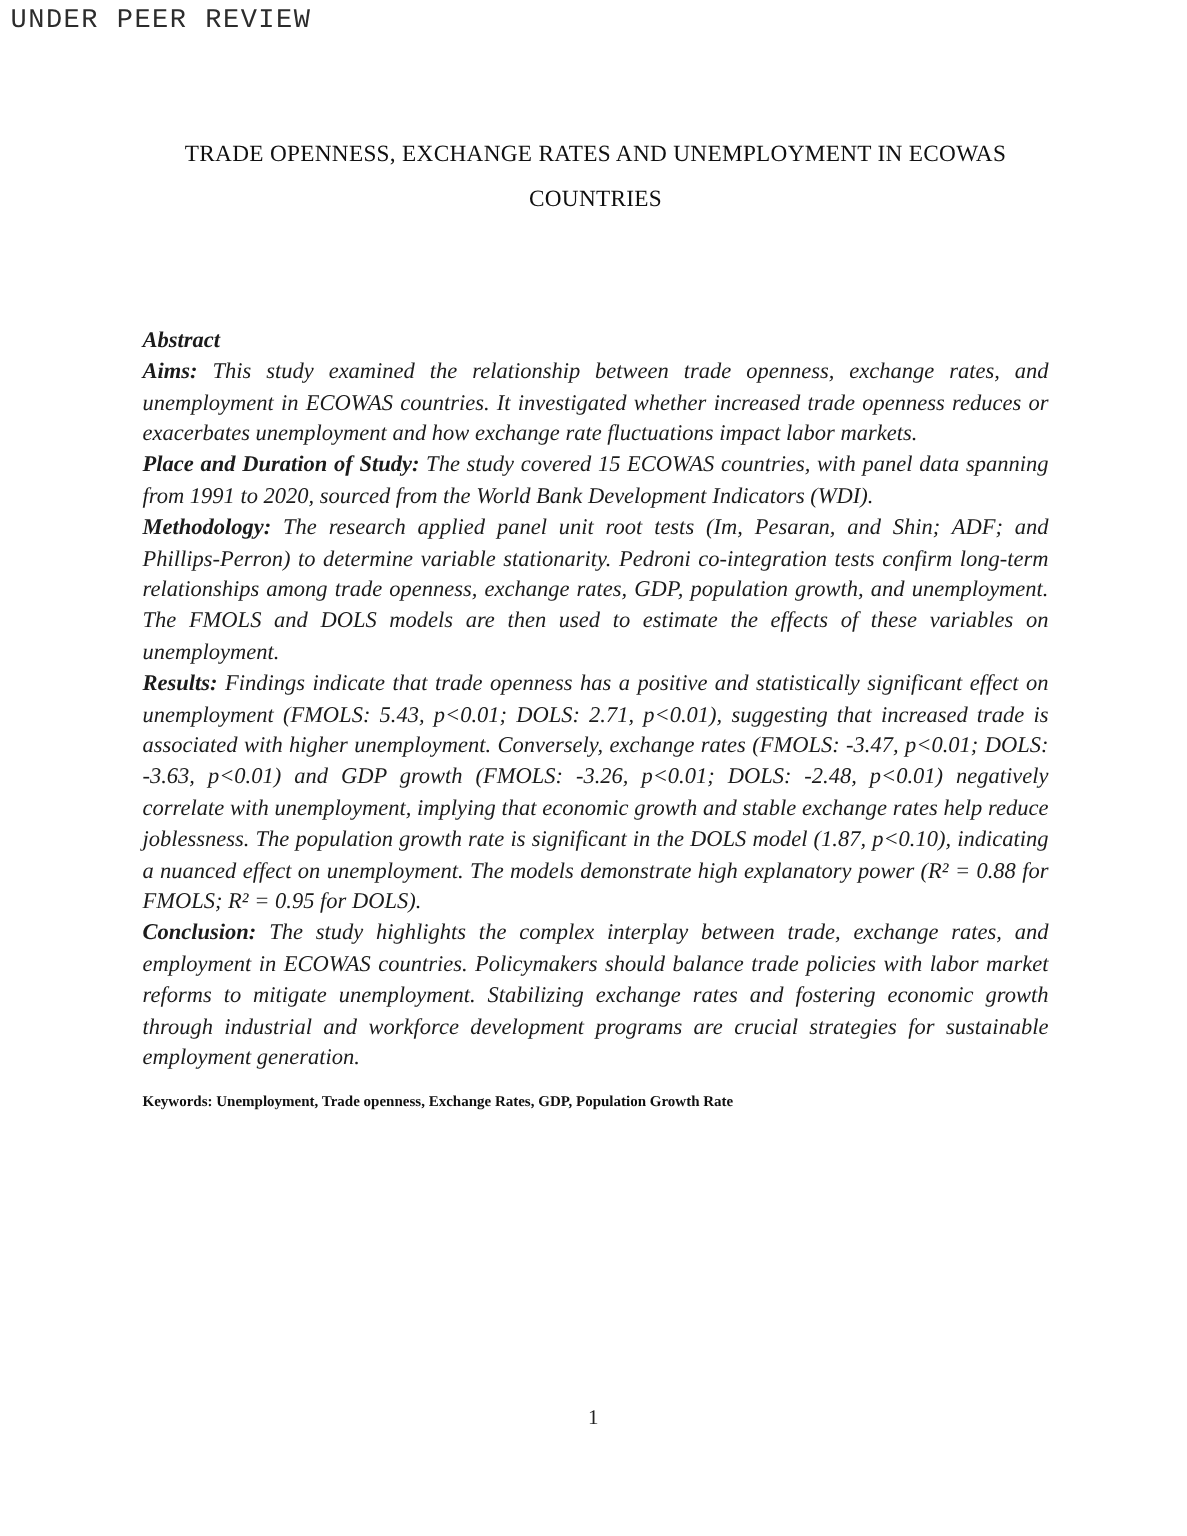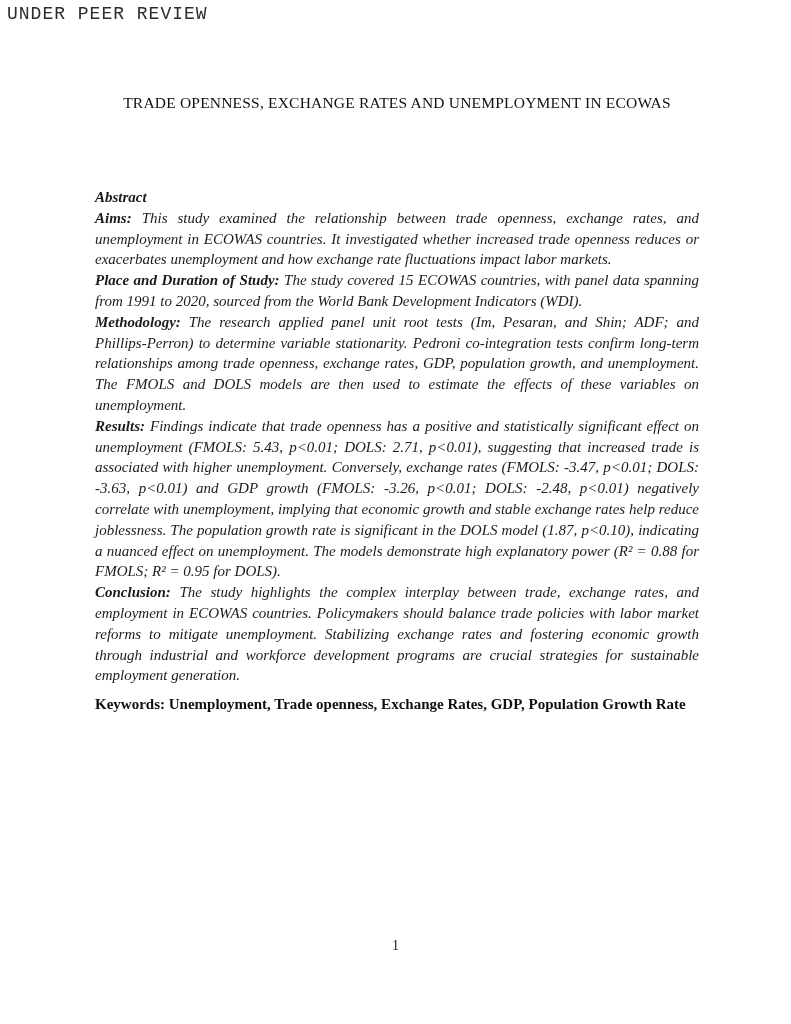--- a/index.html
+++ b/index.html
@@ -47,21 +47,21 @@
     color: #1b1b1b;
   }
   .abstract-heading {
     font-weight: bold;
     font-style: italic;
   }
   .para { margin: 0; padding: 0; }
   .para .section-label { font-weight: bold; font-style: italic; }
   .keywords {
     margin: 8px 0 0 0;
-    font-size: 15px;
+    font-size: 10px;
     font-weight: bold;
     font-style: normal;
     line-height: 21px;
     text-align: justify;
     color: #101010;
   }
   .page-number {
     position: absolute;
     top: 938px;
     left: 0;
@@ -75,20 +75,21 @@
 <body>
 
 <div class="document-page">
 
   <div class="review-banner">UNDER PEER REVIEW</div>
 
   <div class="content">
 
     <h1 class="paper-title">
       <span class="title-line">TRADE OPENNESS, EXCHANGE RATES AND UNEMPLOYMENT IN ECOWAS</span>
+      <span class="title-line">COUNTRIES</span>
     </h1>
 
     <div class="abstract">
 
       <div class="abstract-heading">Abstract</div>
 
       <p class="para">
         <b class="section-label">Aims:</b>
         <span class="section-text">This study examined the relationship between trade openness, exchange rates, and unemployment in ECOWAS countries. It investigated whether increased trade openness reduces or exacerbates unemployment and how exchange rate fluctuations impact labor markets.</span>
       </p>

